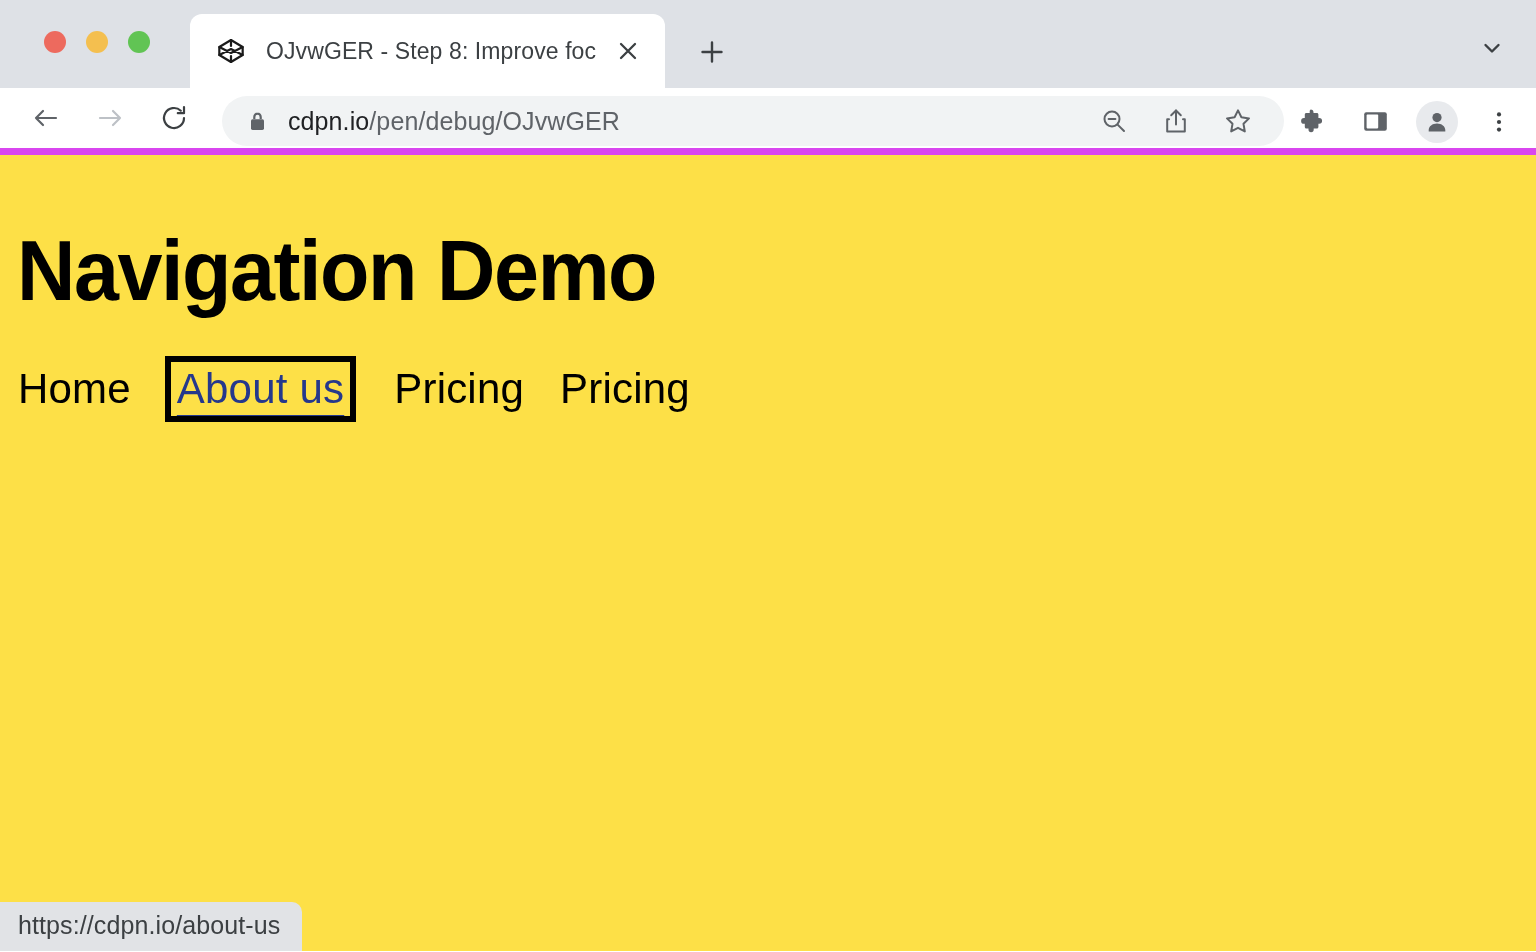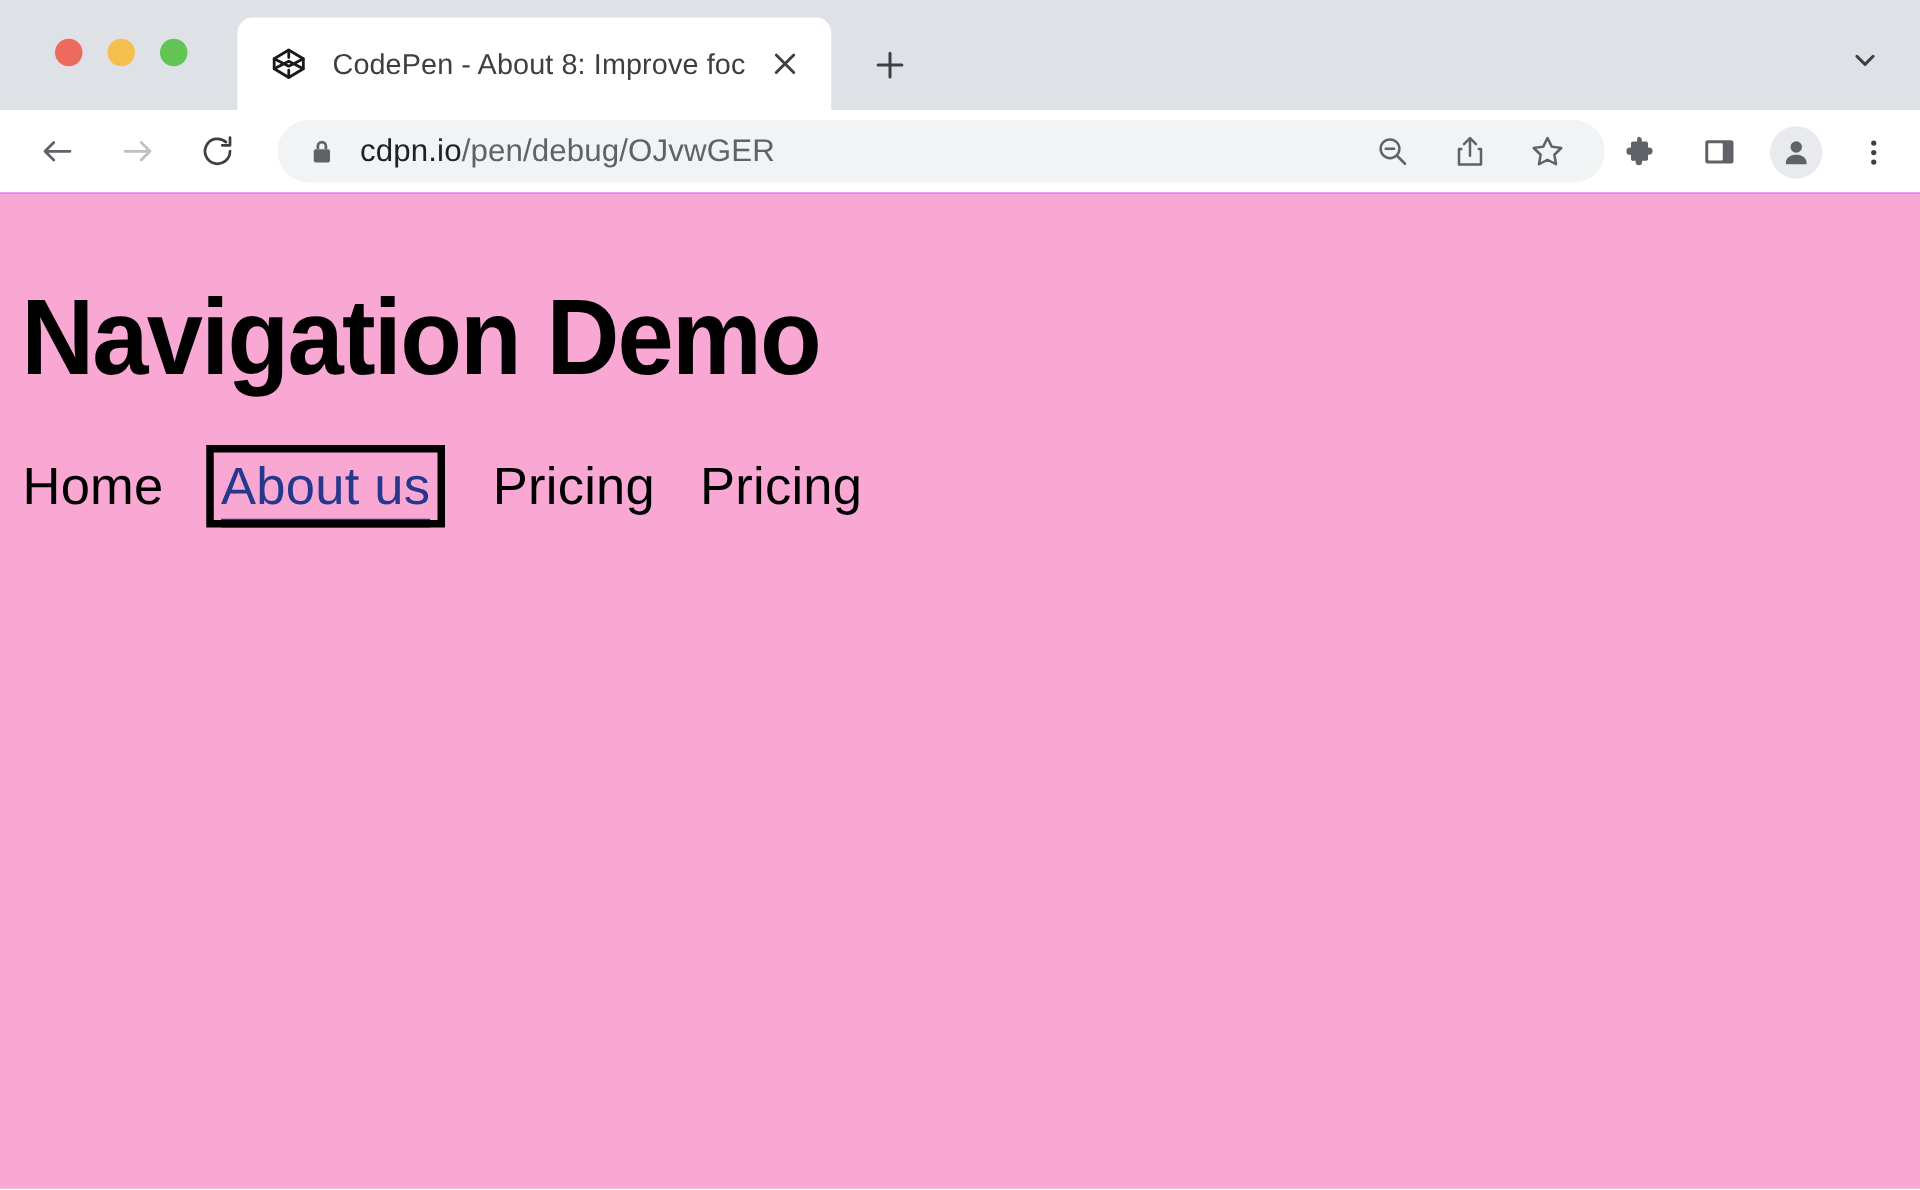--- a/index.html
+++ b/index.html
@@ -103,21 +103,21 @@
     border-radius: 50%;
   }
 
   
   .toolbar {
     position: relative;
     height: 67px;
     background: #ffffff;
     display: flex;
     align-items: center;
-    border-bottom: 1px solid #d946ef;
+    border-bottom: 7px solid #d946ef;
   }
   .nav-btn {
     width: 44px; height: 44px;
     display: flex; align-items: center; justify-content: center;
     border-radius: 50%;
     flex: 0 0 auto;
   }
   .nav-back    { margin-left: 24px; }
   .nav-forward { margin-left: 20px; }
   .nav-reload  { margin-left: 20px; }
@@ -177,21 +177,21 @@
     border-radius: 50%;
   }
   .tb-avatar {
     background: #e8eaed;
   }
 
   
   .viewport {
     position: relative;
     height: 796px;
-    background: #f9a8d4;
+    background: #fde047;
     overflow: hidden;
   }
   .page {
     padding: 0;
   }
   .page-title {
     font-family: "Liberation Sans", sans-serif;
     font-weight: bold;
     font-size: 86px;
     line-height: 1;
@@ -259,21 +259,21 @@
       <span class="tl-dot tl-green"></span>
     </div>
 
     <div class="tab">
       <span class="tab-favicon">
         <svg width="28" height="28" viewBox="0 0 24 24" fill="none" stroke="#1a1a1a" stroke-width="1.9" stroke-linejoin="round" stroke-linecap="round">
           <path d="M12 2.6 22 8.6v6.8L12 21.4 2 15.4V8.6z"></path>
           <path d="M12 2.6v5.1M12 16.3v5.1M2 8.6l10 5.1 10-5.1M2 15.4l10-5.1 10 5.1"></path>
         </svg>
       </span>
-      <span class="tab-title">CodePen - About 8: Improve foc</span>
+      <span class="tab-title">OJvwGER - Step 8: Improve foc</span>
       <span class="tab-close">
         <svg width="22" height="22" viewBox="0 0 22 22" stroke="#3c4043" stroke-width="2.3" stroke-linecap="round">
           <path d="M4 4 18 18M18 4 4 18"></path>
         </svg>
       </span>
     </div>
 
     <div class="newtab-btn">
       <svg width="26" height="26" viewBox="0 0 26 26" stroke="#3c4043" stroke-width="2.4" stroke-linecap="round">
         <path d="M13 3.5v19M3.5 13h19"></path>
@@ -373,15 +373,16 @@
       <h1 class="page-title">Navigation Demo</h1>
 
       <nav class="site-nav">
         <a href="#" class="nav-link">Home</a>
         <a href="#" class="nav-link is-focused">About us</a>
         <a href="#" class="nav-link">Pricing</a>
         <a href="#" class="nav-link">Pricing</a>
       </nav>
     </div>
 
+    <div class="status-bubble">https://cdpn.io/about-us</div>
   </div>
 
 </div>
 
 </body></html>

